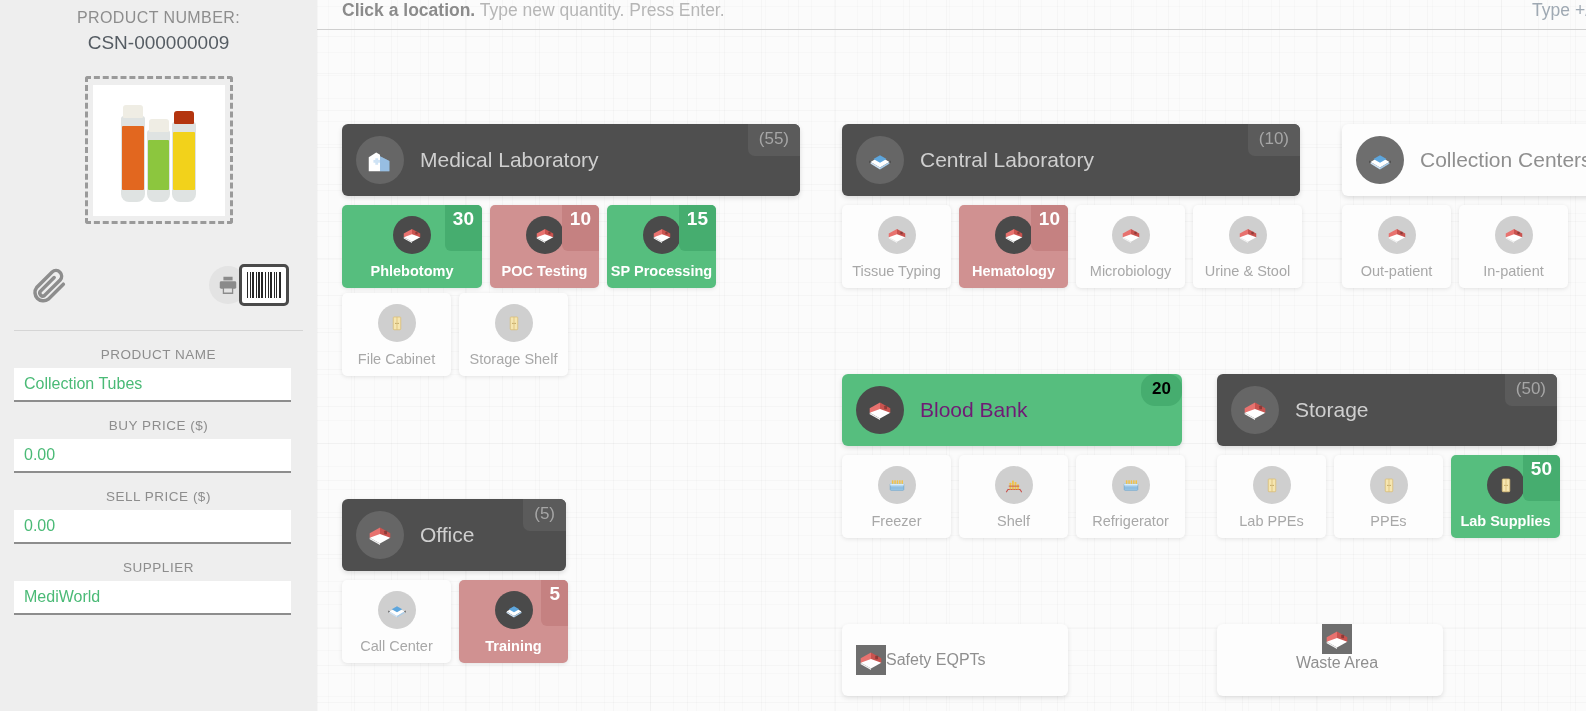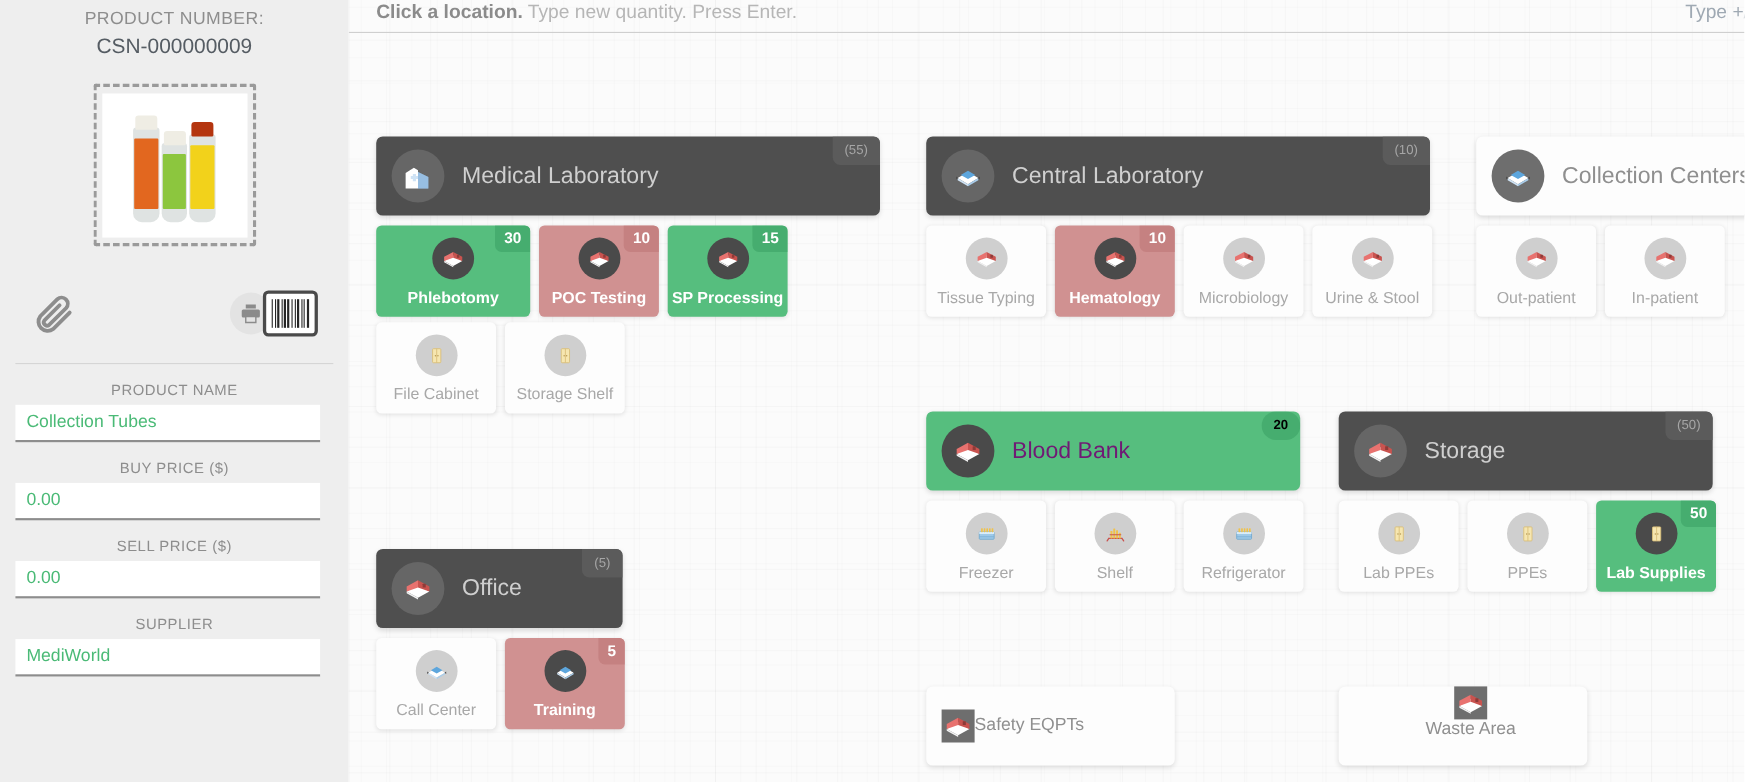--- a/index.html
+++ b/index.html
@@ -134,21 +134,21 @@
   .loc-header.green .lh-icon { background: #4a4a4a; }
   .loc-header.white .lh-icon { background: #6e6e6e; }
   .loc-header .lh-title {
     margin-left: 16px; font-size: 21px; white-space: nowrap;
   }
   .loc-header.dark .lh-title { color: #cfcfcf; }
   .loc-header.green .lh-title { color: #701a75; }
   .loc-header.white .lh-title { color: #8f8f8f; }
   .lh-count {
     position: absolute; top: 0; right: 0;
-    padding: 5px 11px 7px; font-size: 12px;
+    padding: 5px 11px 7px; font-size: 17px;
     border-bottom-left-radius: 7px;
   }
   .loc-header.dark .lh-count { background: #5b5b5b; color: #a6a6a6; }
   .loc-header.green .lh-count { background: #46ad6f; color: #000000; font-weight: bold; border-radius: 14px; }
 
   .children { position: absolute; display: flex; gap: 8px; }
   .tile {
     width: 109px; height: 83px; border-radius: 5px; position: relative;
     display: flex; flex-direction: column; align-items: center;
     justify-content: flex-start; padding-top: 11px;
@@ -163,22 +163,22 @@
     display: flex; align-items: center; justify-content: center;
   }
   .tile.idle .t-icon { background: #cfcfcf; }
   .tile.green .t-icon, .tile.red .t-icon { background: #4a4a4a; }
   .tile .t-label {
     margin-top: 9px; font-size: 14.5px; white-space: nowrap; text-align: center;
   }
   .tile.idle .t-label { color: #a8a8a8; }
   .tile.green .t-label, .tile.red .t-label { color: #ffffff; font-weight: bold; }
   .t-count {
-    position: absolute; top: 0; right: 0; padding: 3px 8px 5px;
-    font-size: 14px; font-weight: bold; color: #fff;
+    position: absolute; top: 0; right: 0; padding: 3px 8px 21px;
+    font-size: 19px; font-weight: bold; color: #fff;
     border-bottom-left-radius: 6px;
     margin-left: 45px;
   }
   .tile.green .t-count { background: #46ad6f; }
   .tile.red .t-count { background: #c58181; }
 
   .standalone {
     position: absolute; height: 72px; border-radius: 6px; background: #fdfdfd;
     display: flex; align-items: center; padding-left: 14px;
     box-shadow: 0 2px 5px rgba(0,0,0,0.11);

